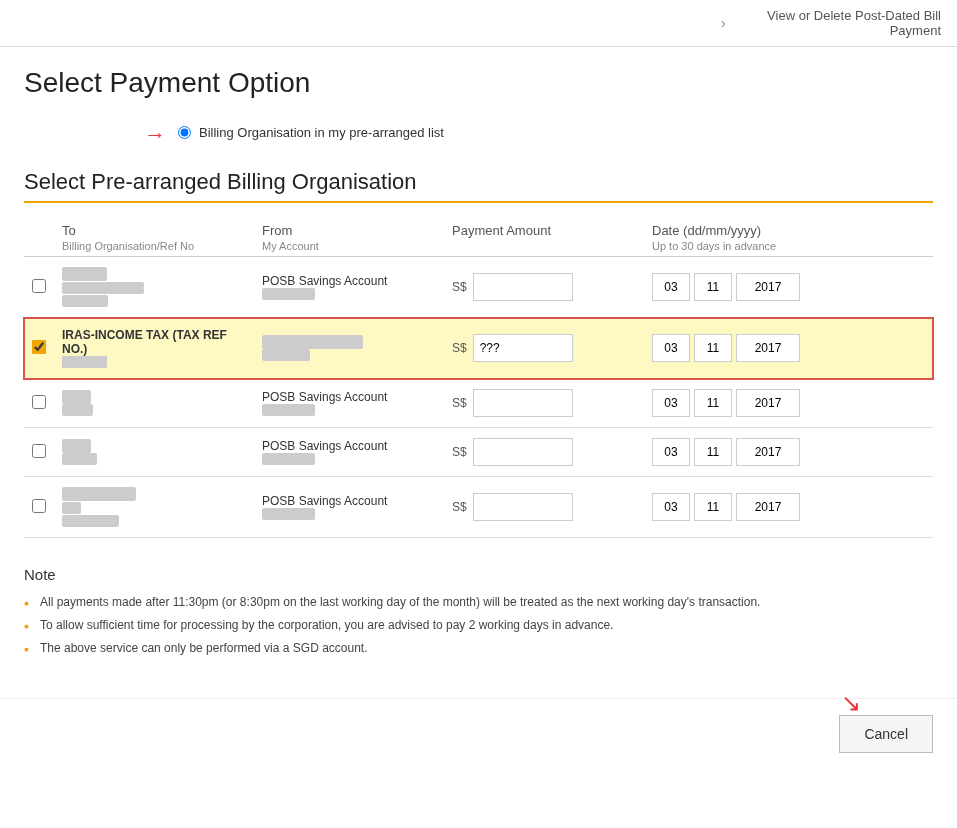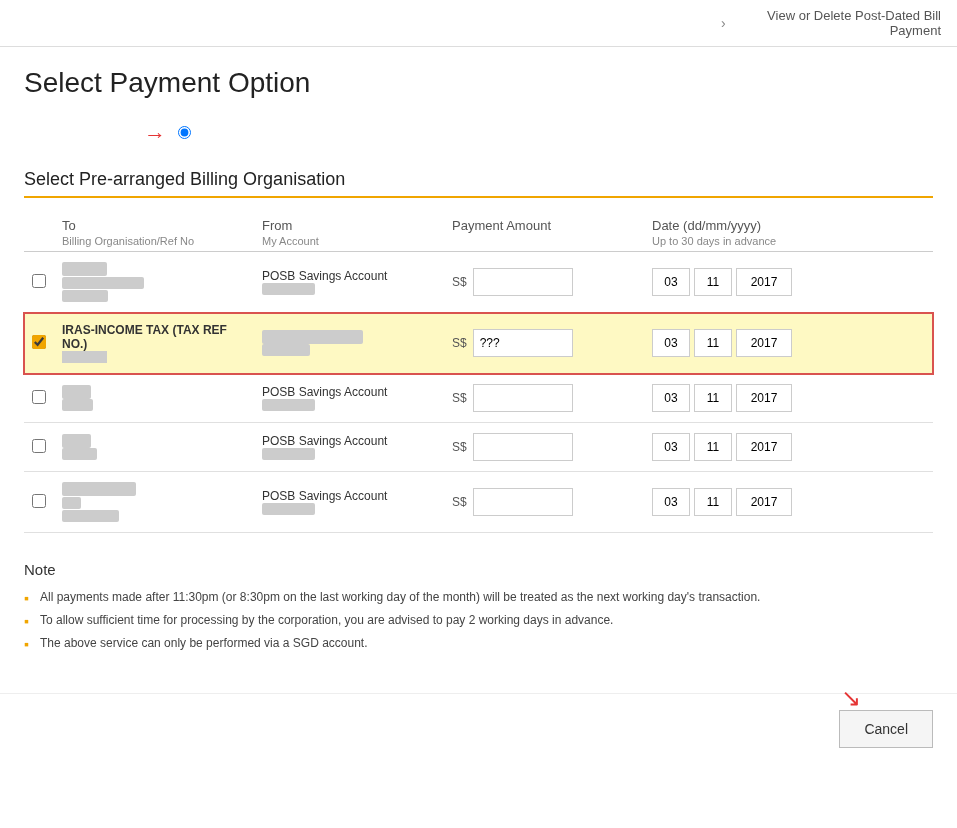--- a/index.html
+++ b/index.html
@@ -64,21 +64,21 @@
       margin-right: 4px;
       display: inline-block;
     }
 
     .radio-row label {
       font-size: 13px;
       cursor: pointer;
     }
 
     h2 {
-      font-size: 18px;
+      font-size: 22px;
       font-weight: normal;
       color: #222;
       margin-bottom: 16px;
       border-bottom: 2px solid #f0a500;
       padding-bottom: 6px;
     }
 
     .billing-table {
       width: 100%;
       border-collapse: collapse;
@@ -139,21 +139,21 @@
     .date-input {
       border: 1px solid #ccc;
       padding: 4px 4px;
       font-size: 12px;
       height: 28px;
       text-align: center;
     }
 
     .date-dd { width: 38px; }
     .date-mm { width: 38px; }
-    .date-yyyy { width: 56px; }
+    .date-yyyy { width: 64px; }
 
     
     .highlighted-row {
       outline: 2px solid #d9534f;
       outline-offset: -1px;
     }
 
     .highlighted-row td {
       background: #fef9c3;
     }
@@ -252,20 +252,21 @@
 </div>
 
 <div class="page-content">
 
   <h1>Select Payment Option</h1>
 
   <div class="payment-options">
     <div class="radio-row">
       <span class="arrow-indicator">→</span>
       <input type="radio" name="billing-option" id="opt1" checked="" style="">
+      <label for="opt1">Billing Organisation in my pre-arranged list</label>
     </div>
   </div>
 
   <h2>Select Pre-arranged Billing Organisation</h2>
 
   <table class="billing-table">
     <thead>
       <tr>
         <th style="width:24px;"></th>
         <th style="width:200px;">

